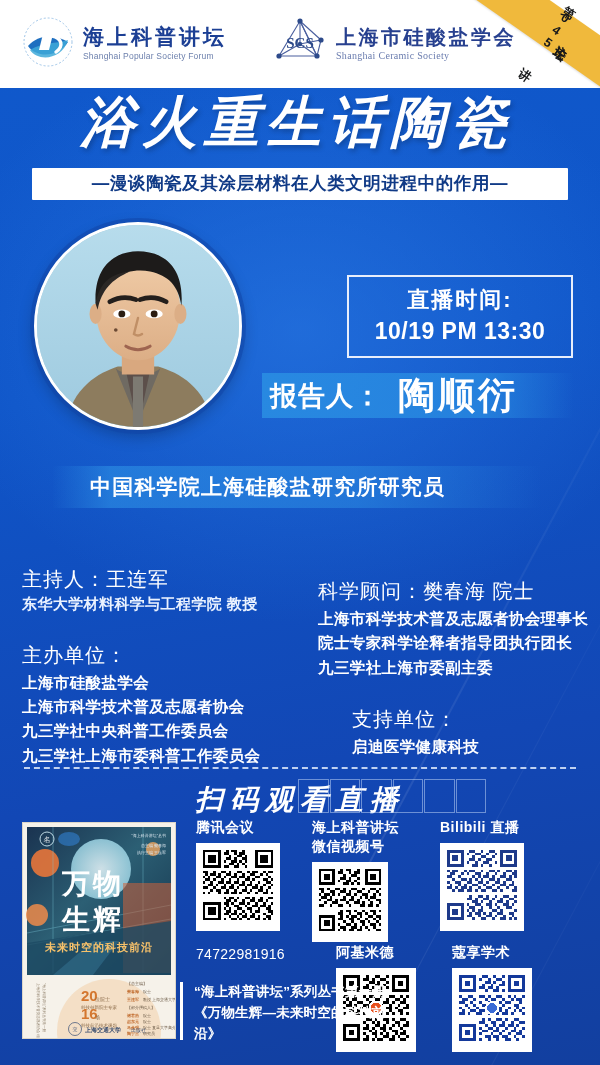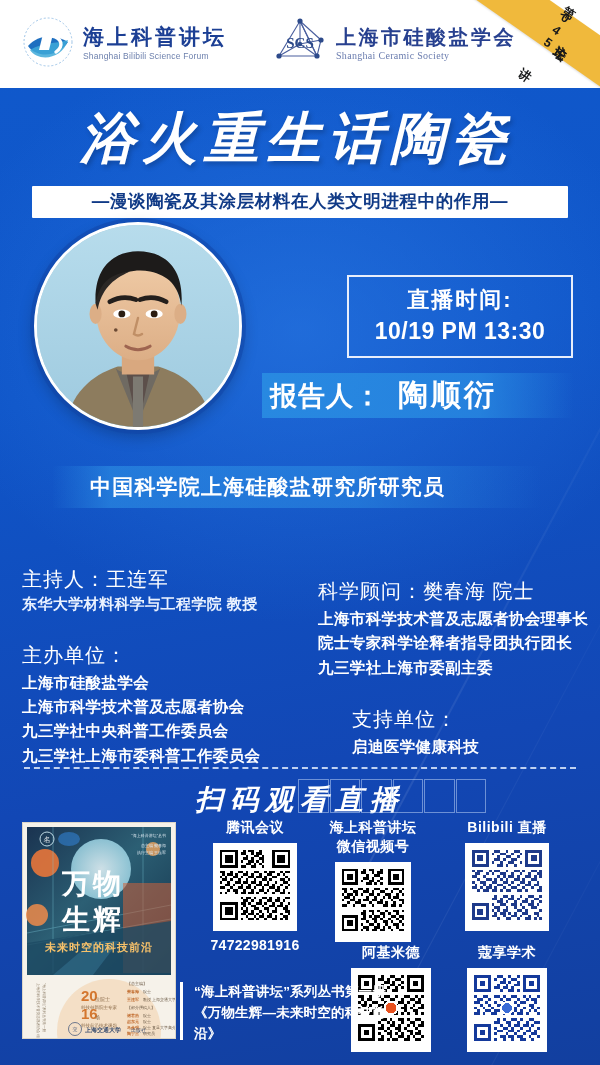--- a/index.html
+++ b/index.html
@@ -50,21 +50,21 @@
   }
   .ribbon .rb-wrap{display:flex;flex-direction:row-reverse;gap:2px;align-items:center;transform:rotate(0deg);}
 
   
   .title-block{position:absolute;left:0;top:92px;width:600px;text-align:center;}
   .main-title{
     font-family:"Liberation Serif","DejaVu Serif",serif;
     font-weight:bold;font-style:italic;
     font-size:55px;color:#ffffff;letter-spacing:7px;
     line-height:1.12;text-shadow:2px 3px 5px rgba(0,0,0,.22);
-    margin:16px;padding:0 12px 0 6px;
+    margin:0;padding:0 12px 0 6px;
   }
   .subtitle-bar{
     margin:14px auto 0;width:536px;background:#ffffff;
     padding:7px 0 8px;border-radius:1px;
   }
   .subtitle{
     font-size:17.5px;color:#103a86;font-weight:bold;letter-spacing:.6px;line-height:1;
   }
 
   
@@ -85,21 +85,21 @@
   .time-value{font-size:23px;font-weight:bold;color:#ffffff;letter-spacing:.5px;margin-top:4px;}
 
   
   .speaker-band{
     position:absolute;left:262px;top:373px;width:312px;height:45px;
     background:linear-gradient(90deg,rgba(41,140,226,.92) 0%,rgba(41,140,226,.75) 70%,rgba(41,140,226,0) 100%);
     display:flex;align-items:center;
   }
   .speaker-inner{position:absolute;left:270px;top:373px;width:320px;height:45px;display:flex;align-items:center;gap:4px;}
   .sp-label{font-size:27px;font-weight:bold;color:#ffffff;letter-spacing:1px;}
-  .sp-name{font-size:30px;font-weight:bold;color:#ffffff;letter-spacing:3px;margin-left:12px;}
+  .sp-name{font-size:37px;font-weight:bold;color:#ffffff;letter-spacing:3px;margin-left:12px;}
 
   
   .affil-band{
     position:absolute;left:52px;top:466px;width:490px;height:42px;
     background:linear-gradient(90deg,rgba(48,150,232,0) 0%,rgba(48,150,232,.55) 12%,rgba(48,150,232,.45) 62%,rgba(48,150,232,0) 100%);
   }
   .affil{
     position:absolute;left:90px;top:473px;width:460px;
     font-size:21px;font-weight:bold;color:#ffffff;letter-spacing:1.2px;
   }
@@ -130,24 +130,24 @@
     display:inline-block;
     font-family:"Liberation Serif","DejaVu Serif",serif;
     font-weight:bold;font-style:italic;font-size:28px;color:#ffffff;letter-spacing:7px;
     padding:2px 4px;
   }
   .scan-boxes{position:absolute;left:298px;top:779px;width:188px;height:34px;display:flex;gap:1px;pointer-events:none;}
   .scan-boxes i{flex:1;border:1px solid rgba(200,220,250,.5);}
 
   
   .qr-wrap{position:absolute;left:0;top:818px;width:600px;height:240px;}
-  .qr-col{position:absolute;text-align:center;}
+  .qr-col{position:absolute;}
   .qr-label{font-size:14px;color:#ffffff;font-weight:600;letter-spacing:.5px;line-height:1.35;}
   .qr-img{background:#ffffff;padding:4px;display:inline-block;margin-top:6px;}
-  .qr-num{font-size:14px;color:#ffffff;margin-top:6px;letter-spacing:.3px;font-weight:bold;}
+  .qr-num{font-size:14px;color:#ffffff;margin-top:15px;letter-spacing:.3px;}
 
   
   .book{
     position:absolute;left:22px;top:822px;width:152px;height:215px;
     background:#f4efe6;border:1px solid #dcd6c9;overflow:hidden;
   }
   .book-caption{
     position:absolute;left:180px;top:982px;width:196px;
     font-size:13.5px;color:#ffffff;font-weight:bold;line-height:1.55;letter-spacing:.2px;
   }
@@ -171,21 +171,21 @@
             <circle cx="26" cy="26" r="24" fill="none" stroke="#9fc5e8" stroke-width="1" stroke-dasharray="2 2"></circle>
             <path d="M6 30 C16 18, 34 18, 46 26 C36 42, 14 42, 6 30 Z" fill="#1e6fc0"></path>
             <path d="M8 34 C20 26, 34 28, 46 24 C40 44, 16 46, 8 34 Z" fill="#3ea9d8" opacity=".85"></path>
             <path d="M22 14 L32 14 L27 34 L17 34 Z" fill="#ffffff"></path>
             <circle cx="27" cy="11" r="3.4" fill="#ffffff"></circle>
             <path d="M30 20 C40 22, 42 30, 34 36" fill="none" stroke="#ffffff" stroke-width="3.4" stroke-linecap="round"></path>
           </svg>
         </span>
         <span class="logo-txt">
           <span class="logo-cn">海上科普讲坛</span>
-          <span class="logo-en">Shanghai Bilibili Science Forum</span>
+          <span class="logo-en">Shanghai Popular Society Forum</span>
         </span>
       </div>
 
       <div class="logo logo2">
         <span class="logo-mark">
           <svg width="54" height="52" viewBox="0 0 54 52">
             <g stroke="#4a5f9e" stroke-width="1.1" fill="none">
               <path d="M27 5 L6 40 L44 40 Z"></path>
               <path d="M27 5 L44 40"></path>
               <path d="M27 5 L27 28"></path>

